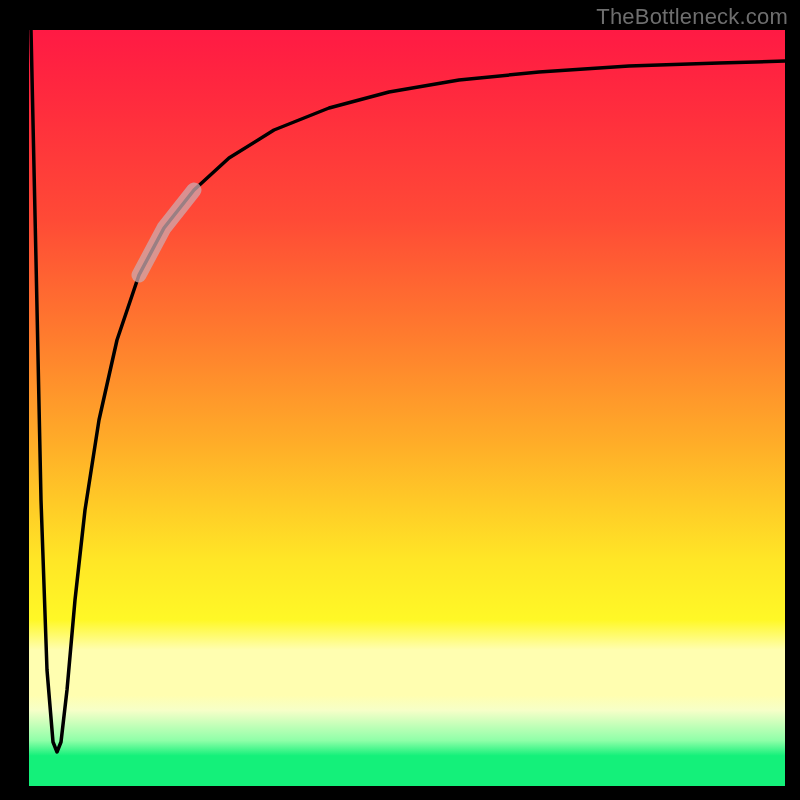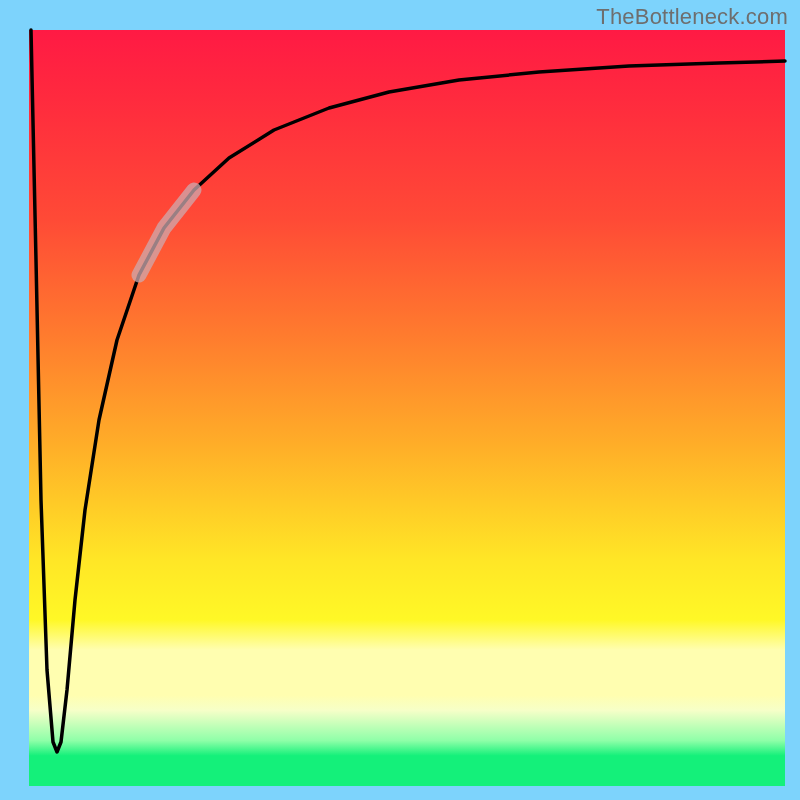--- a/index.html
+++ b/index.html
@@ -7,21 +7,21 @@
     padding: 0;
     width: 800px;
     height: 800px;
     overflow: hidden;
     font-family: Arial, Helvetica, sans-serif;
   }
   .chart-root {
     position: relative;
     width: 800px;
     height: 800px;
-    background: #7dd3fc;
+    background: #000000;
   }
   .plot-area {
     position: absolute;
     left: 29px;
     top: 30px;
     width: 756px;
     height: 756px;
     
     background: linear-gradient(
       to bottom,

